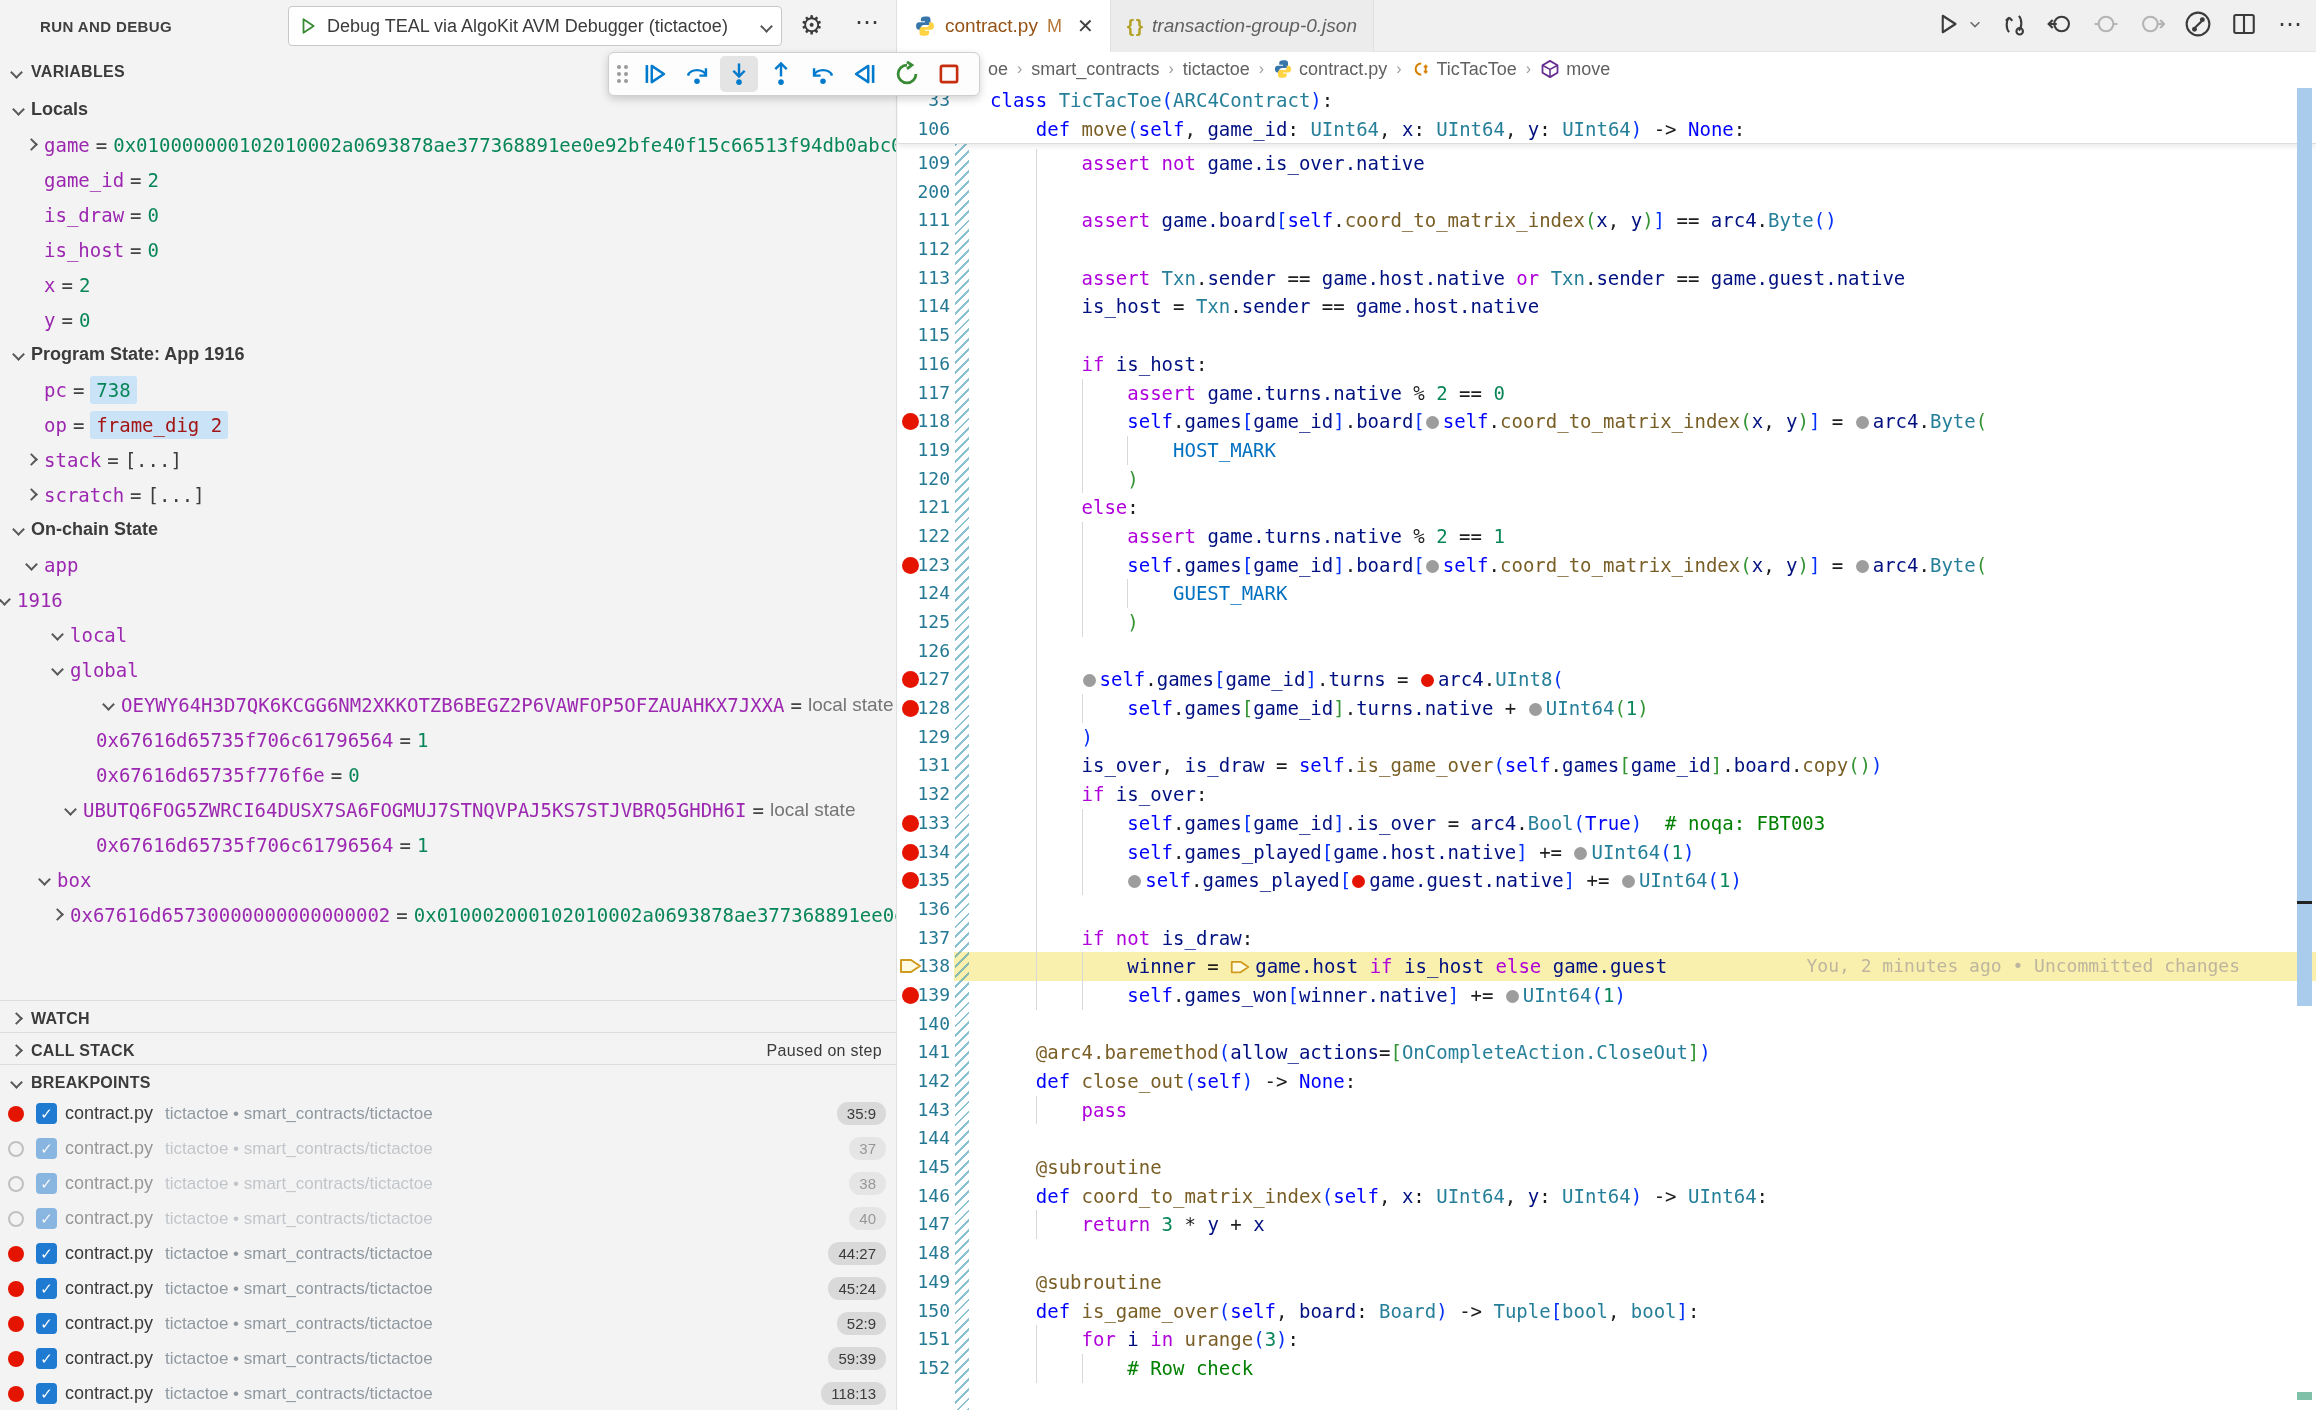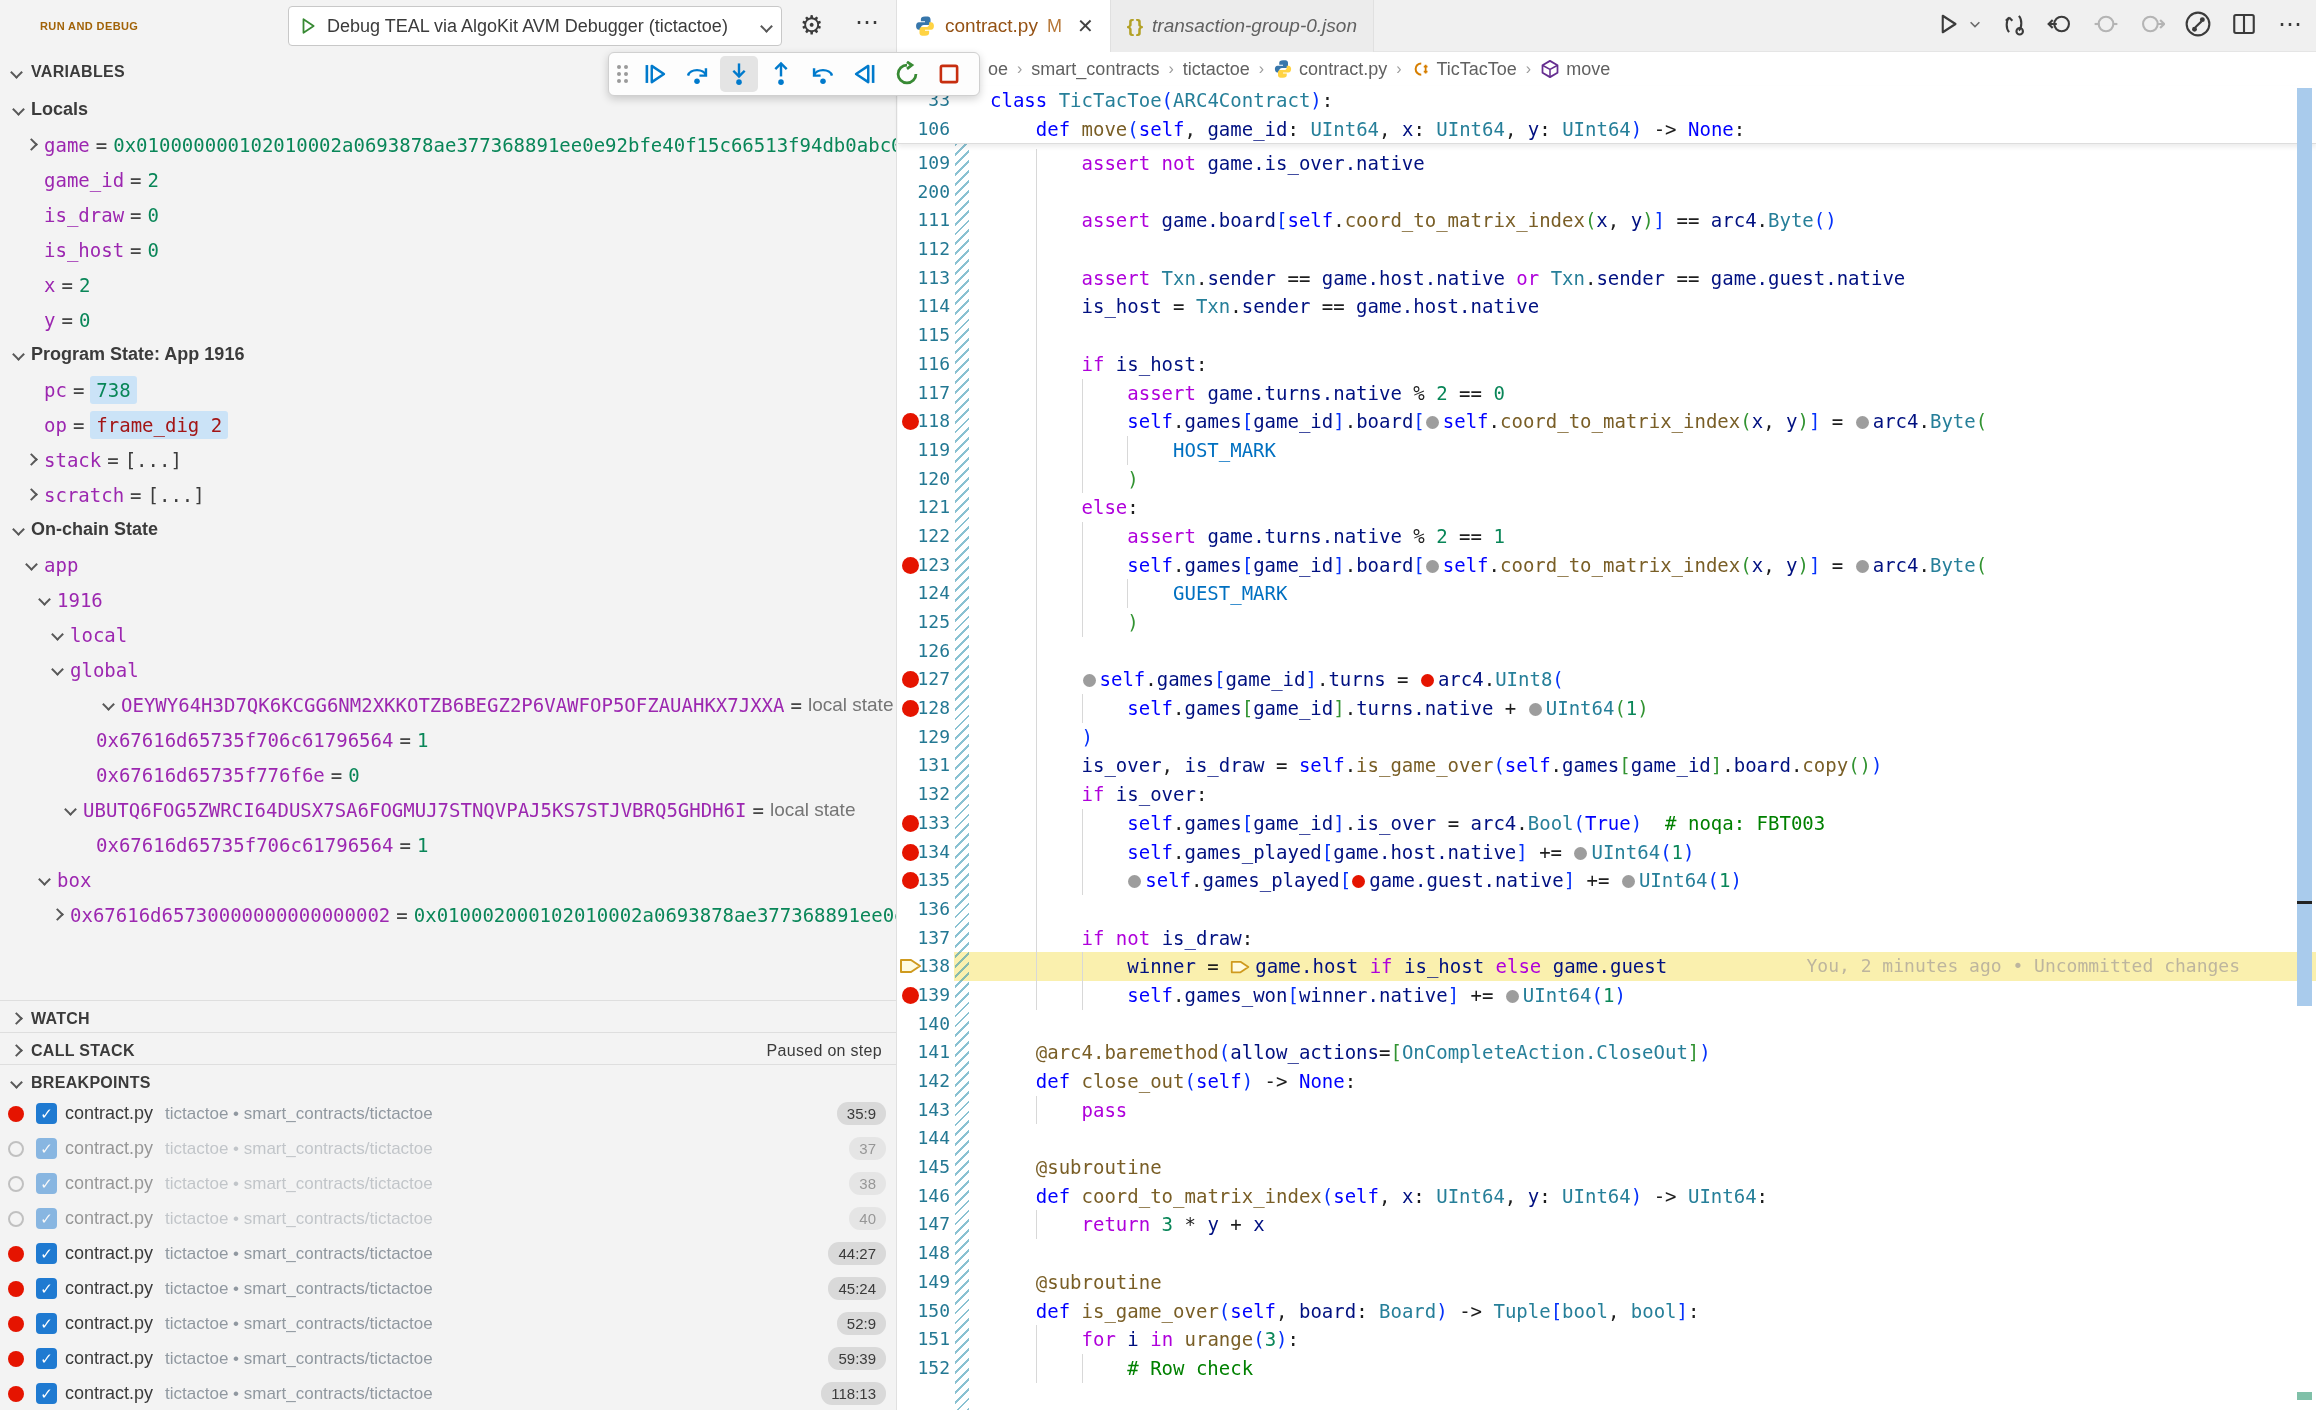--- a/index.html
+++ b/index.html
@@ -4,21 +4,21 @@
 <style>
   * { margin:0; padding:0; box-sizing:border-box; }
   html,body { width:2316px; height:1410px; overflow:hidden; background:#fff;
     font-family:"Liberation Sans", sans-serif; }
   .mono { font-family:"DejaVu Sans Mono", monospace; }
 
   
   #sidebar { position:absolute; left:0; top:0; width:897px; height:1410px;
     background:#f3f3f3; border-right:1px solid #e0e0e0; }
   #sb-top { position:absolute; left:0; top:0; width:100%; height:52px; display:flex; align-items:center; }
-  #sb-title { font-size:11px; font-weight:bold; color:#a16207; letter-spacing:.4px; margin-left:40px; white-space:nowrap; }
+  #sb-title { font-size:15px; font-weight:bold; color:#404040; letter-spacing:.4px; margin-left:40px; white-space:nowrap; }
   #launch-select { position:absolute; left:288px; top:6px; width:494px; height:40px; background:#fff;
     border:1px solid #c8c8c8; border-radius:4px; display:flex; align-items:center; padding:0 10px; cursor:pointer; }
   #launch-select .lbl { font-size:18px; color:#3b3b3b; margin-left:10px; white-space:nowrap; overflow:hidden; flex:1; }
   .chev { display:inline-block; width:9px; height:9px; border-right:2px solid #585858; border-bottom:2px solid #585858; }
   .chev.down { transform:rotate(45deg); }
   .chev.right { transform:rotate(-45deg); }
   #gear { position:absolute; left:800px; top:10px; font-size:26px; color:#3b3b3b; cursor:pointer; }
   #sb-dots { position:absolute; left:855px; top:8px; font-size:24px; color:#3b3b3b; cursor:pointer; }
 
   .sect-head { display:flex; align-items:center; height:36px; font-size:16px; font-weight:bold;
@@ -204,21 +204,21 @@
         <span class="vv-dark">[...]</span>
       </div>
       <div class="trow" style="padding-left: 14px;">
         <span class="chev down"></span>
         <span class="scope" style="font-family: &quot;Liberation Sans&quot;, sans-serif;">On-chain State</span>
       </div>
       <div class="trow" style="padding-left: 27px;">
         <span class="chev down"></span>
         <span class="vname">app</span>
       </div>
-      <div class="trow" style="padding-left: 40px;">
+      <div class="trow" style="">
         <span class="chev down"></span>
         <span class="vname">1916</span>
       </div>
       <div class="trow" style="padding-left: 53px;">
         <span class="chev down"></span>
         <span class="vname">local</span>
       </div>
       <div class="trow" style="padding-left: 53px;">
         <span class="chev down"></span>
         <span class="vname">global</span>

